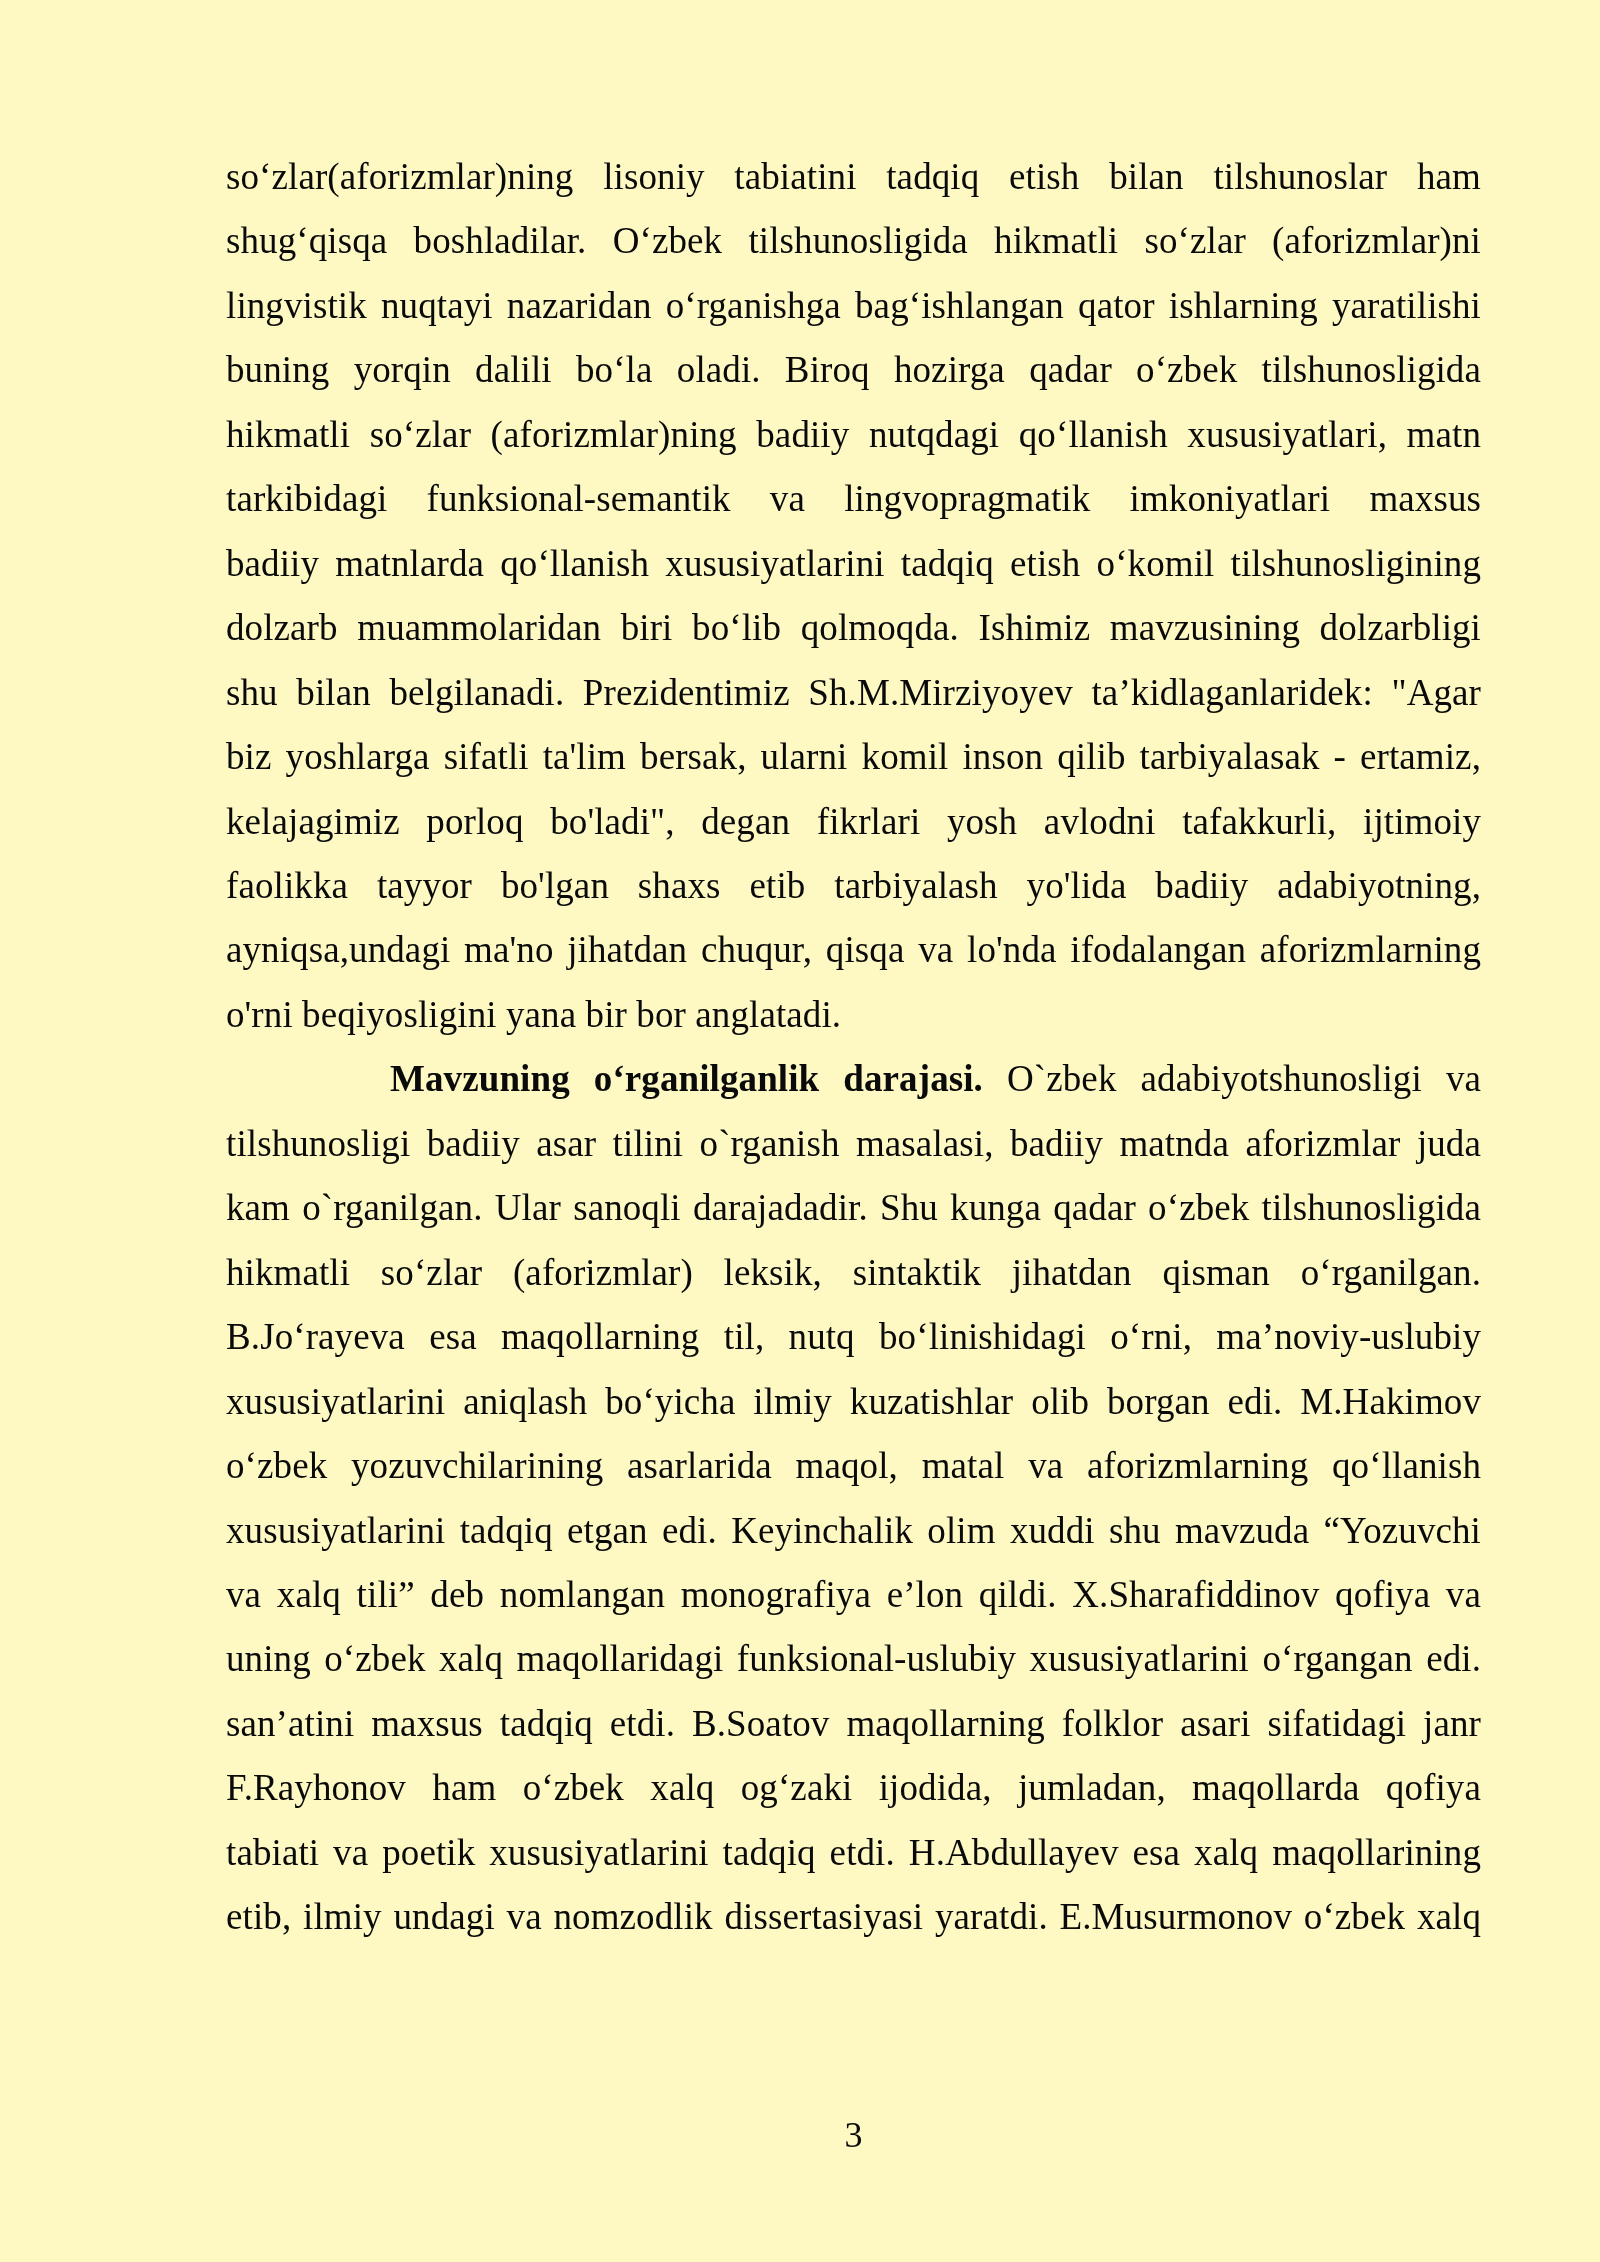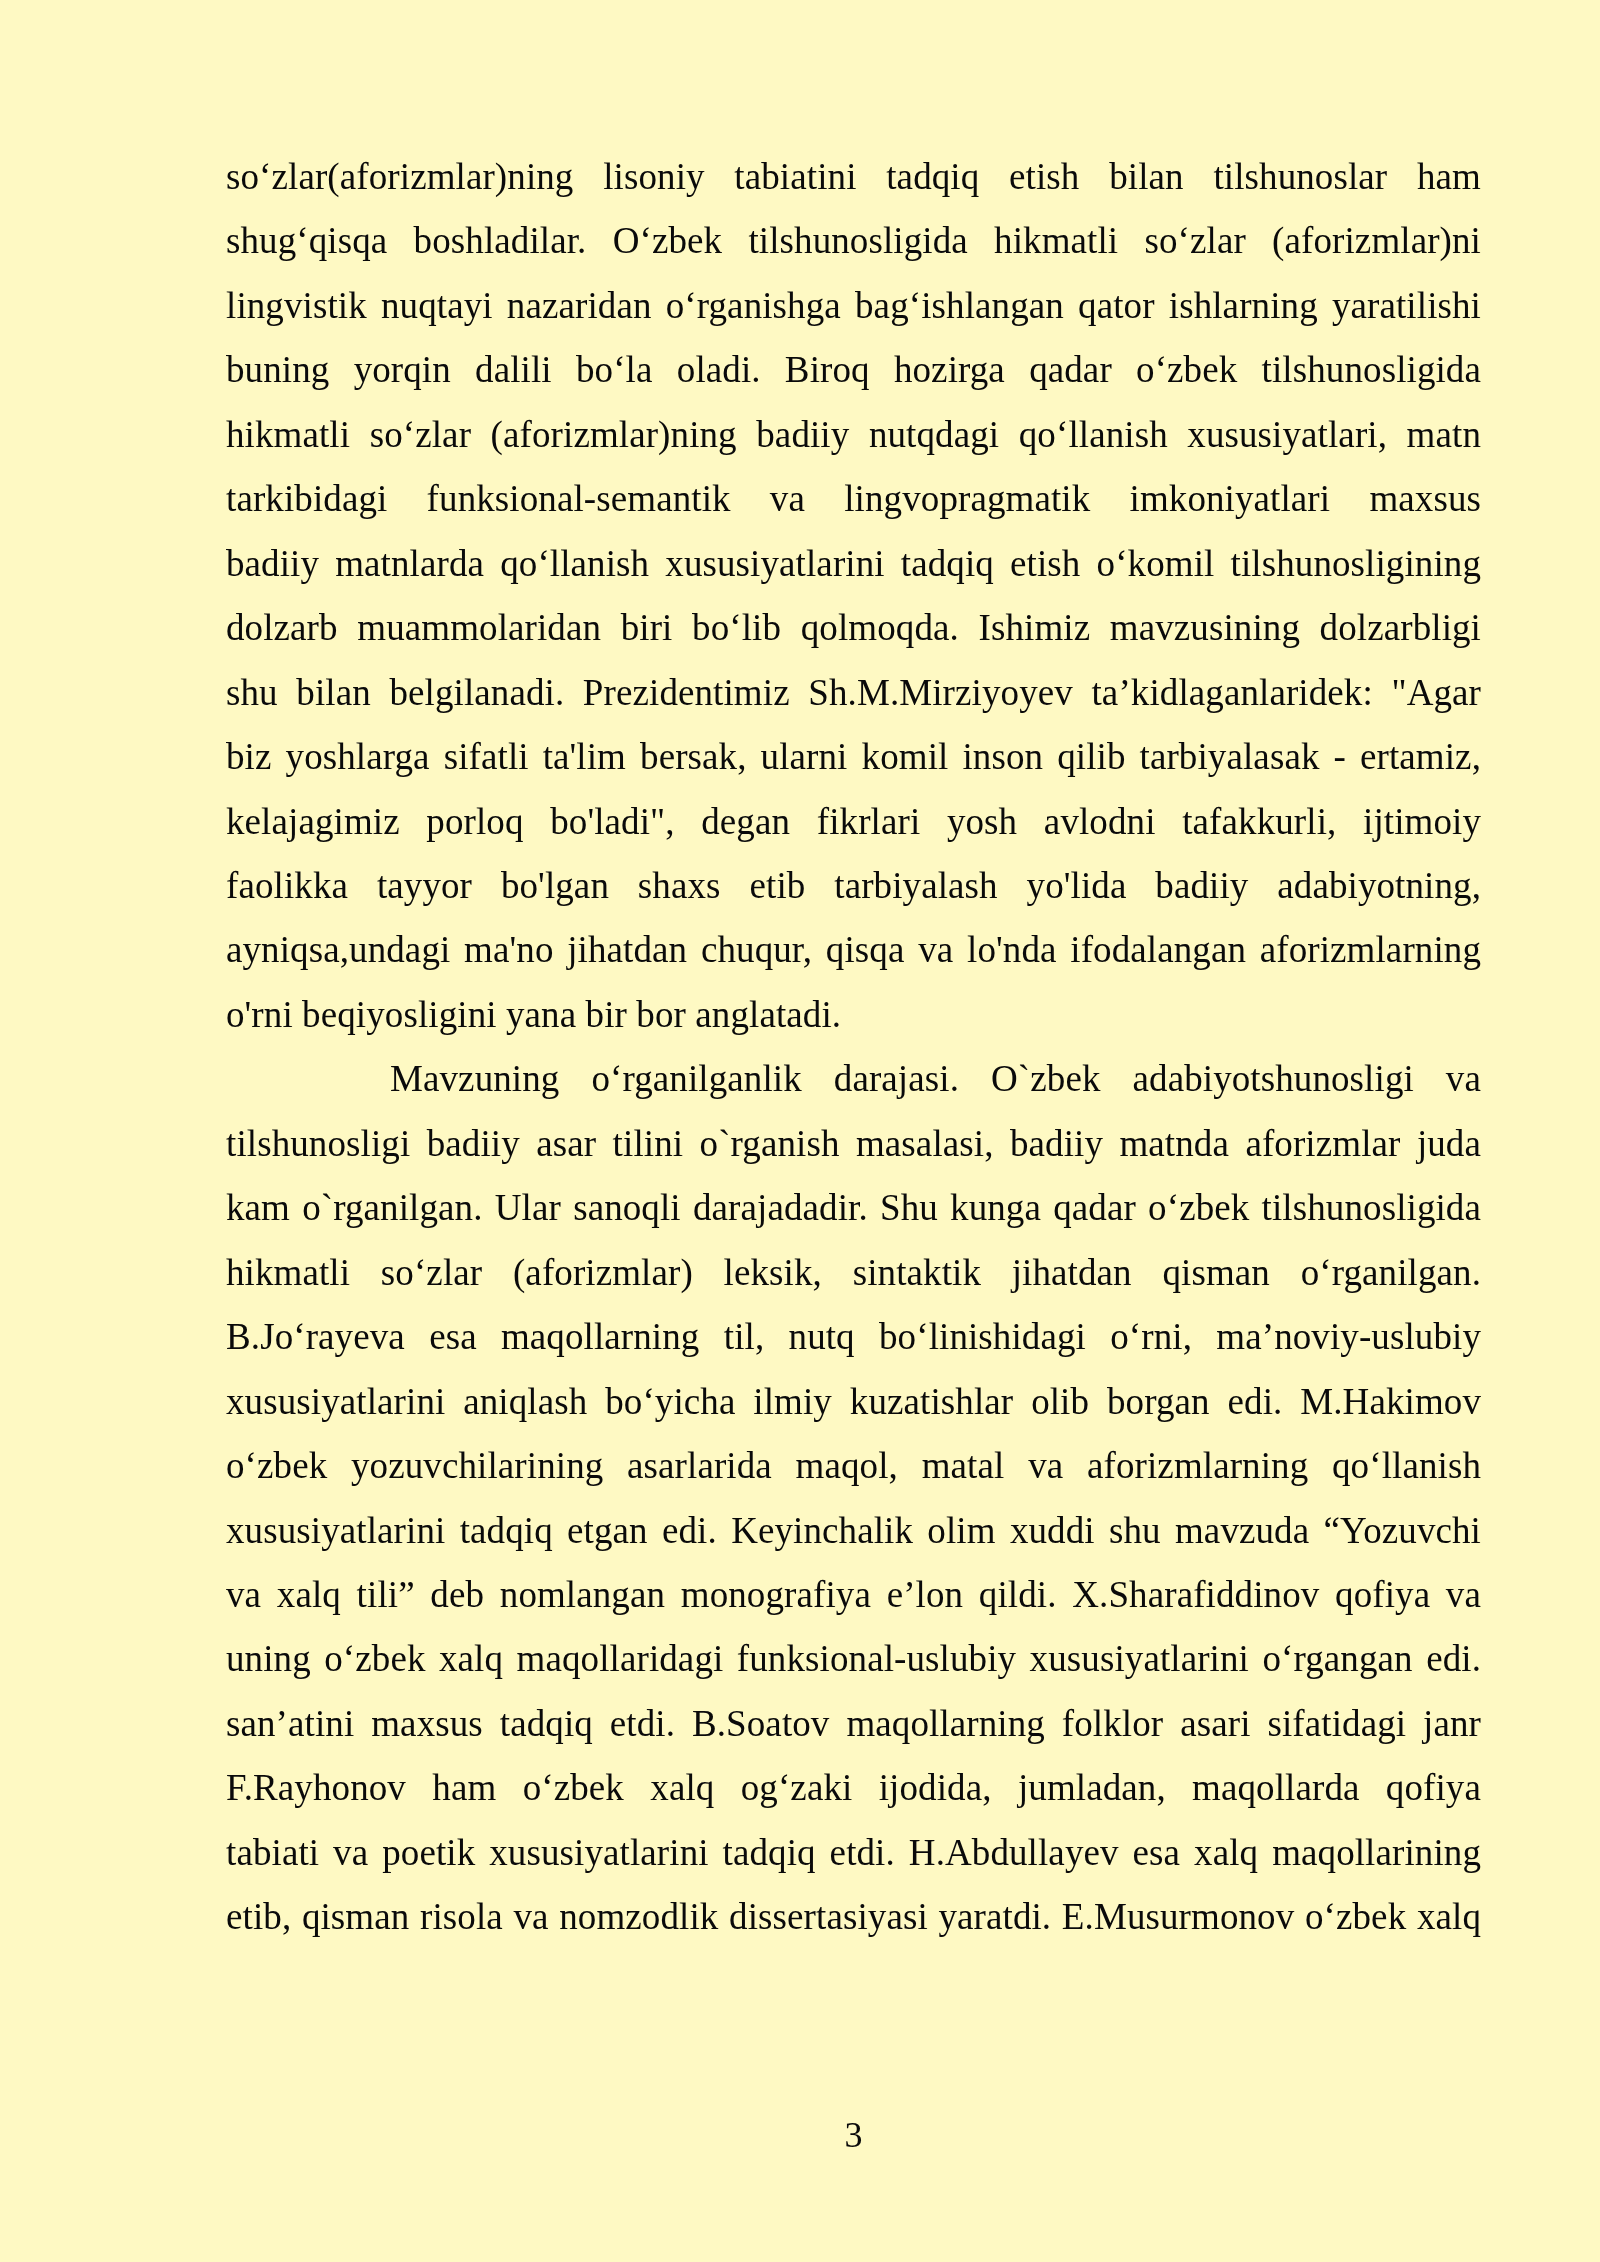--- a/index.html
+++ b/index.html
@@ -33,21 +33,21 @@
     text-align-last: justify;
     letter-spacing: 0.1px;
   }
   .line.para-end {
     text-align-last: left;
   }
   .line.indent {
     padding-left: 164px;
   }
   .bold {
-    font-weight: normal;
+    font-weight: bold;
     margin-top: 44px;
   }
   .footer {
     position: absolute;
     left: 226px;
     top: 2115px;
     width: 1255px;
     text-align: center;
     font-size: 36px;
     line-height: 40px;
@@ -78,18 +78,18 @@
       <div class="line">hikmatli so‘zlar (aforizmlar) leksik, sintaktik jihatdan qisman o‘rganilgan.</div>
       <div class="line">B.Jo‘rayeva esa  maqollarning  til, nutq bo‘linishidagi o‘rni, ma’noviy-uslubiy</div>
       <div class="line">xususiyatlarini aniqlash bo‘yicha ilmiy kuzatishlar olib borgan edi. M.Hakimov</div>
       <div class="line">o‘zbek yozuvchilarining asarlarida maqol, matal va aforizmlarning qo‘llanish</div>
       <div class="line">xususiyatlarini tadqiq etgan edi. Keyinchalik olim xuddi shu mavzuda “Yozuvchi</div>
       <div class="line">va xalq tili” deb nomlangan monografiya e’lon qildi. X.Sharafiddinov qofiya va</div>
       <div class="line">uning o‘zbek xalq maqollaridagi funksional-uslubiy xususiyatlarini o‘rgangan edi.</div>
       <div class="line">san’atini maxsus tadqiq etdi. B.Soatov maqollarning folklor asari sifatidagi janr</div>
       <div class="line">F.Rayhonov ham o‘zbek xalq og‘zaki ijodida, jumladan, maqollarda qofiya</div>
       <div class="line">tabiati va poetik xususiyatlarini tadqiq etdi. H.Abdullayev esa xalq maqollarining</div>
-      <div class="line">etib, qisman risola va nomzodlik dissertasiyasi yaratdi. E.Musurmonov o‘zbek xalq</div>
+      <div class="line">etib, ilmiy undagi va nomzodlik dissertasiyasi yaratdi. E.Musurmonov o‘zbek xalq</div>
     </div>
   <div class="footer">
     <span>3</span>
   </div>
 </div>
 
 </body></html>

